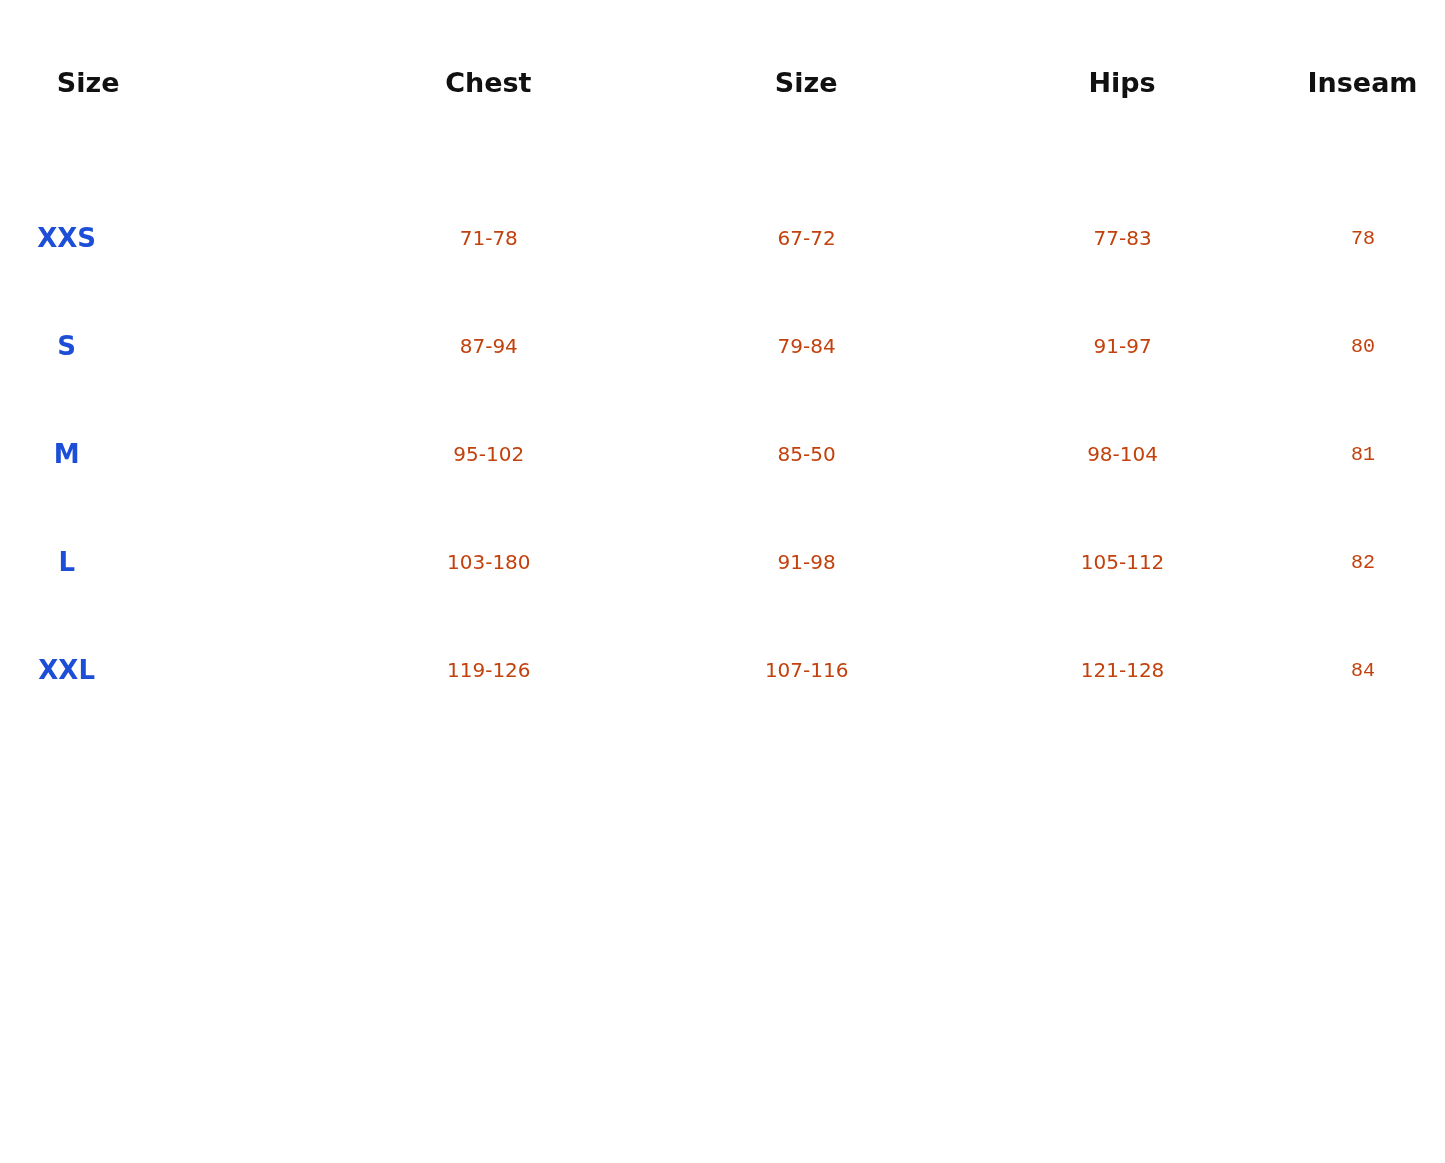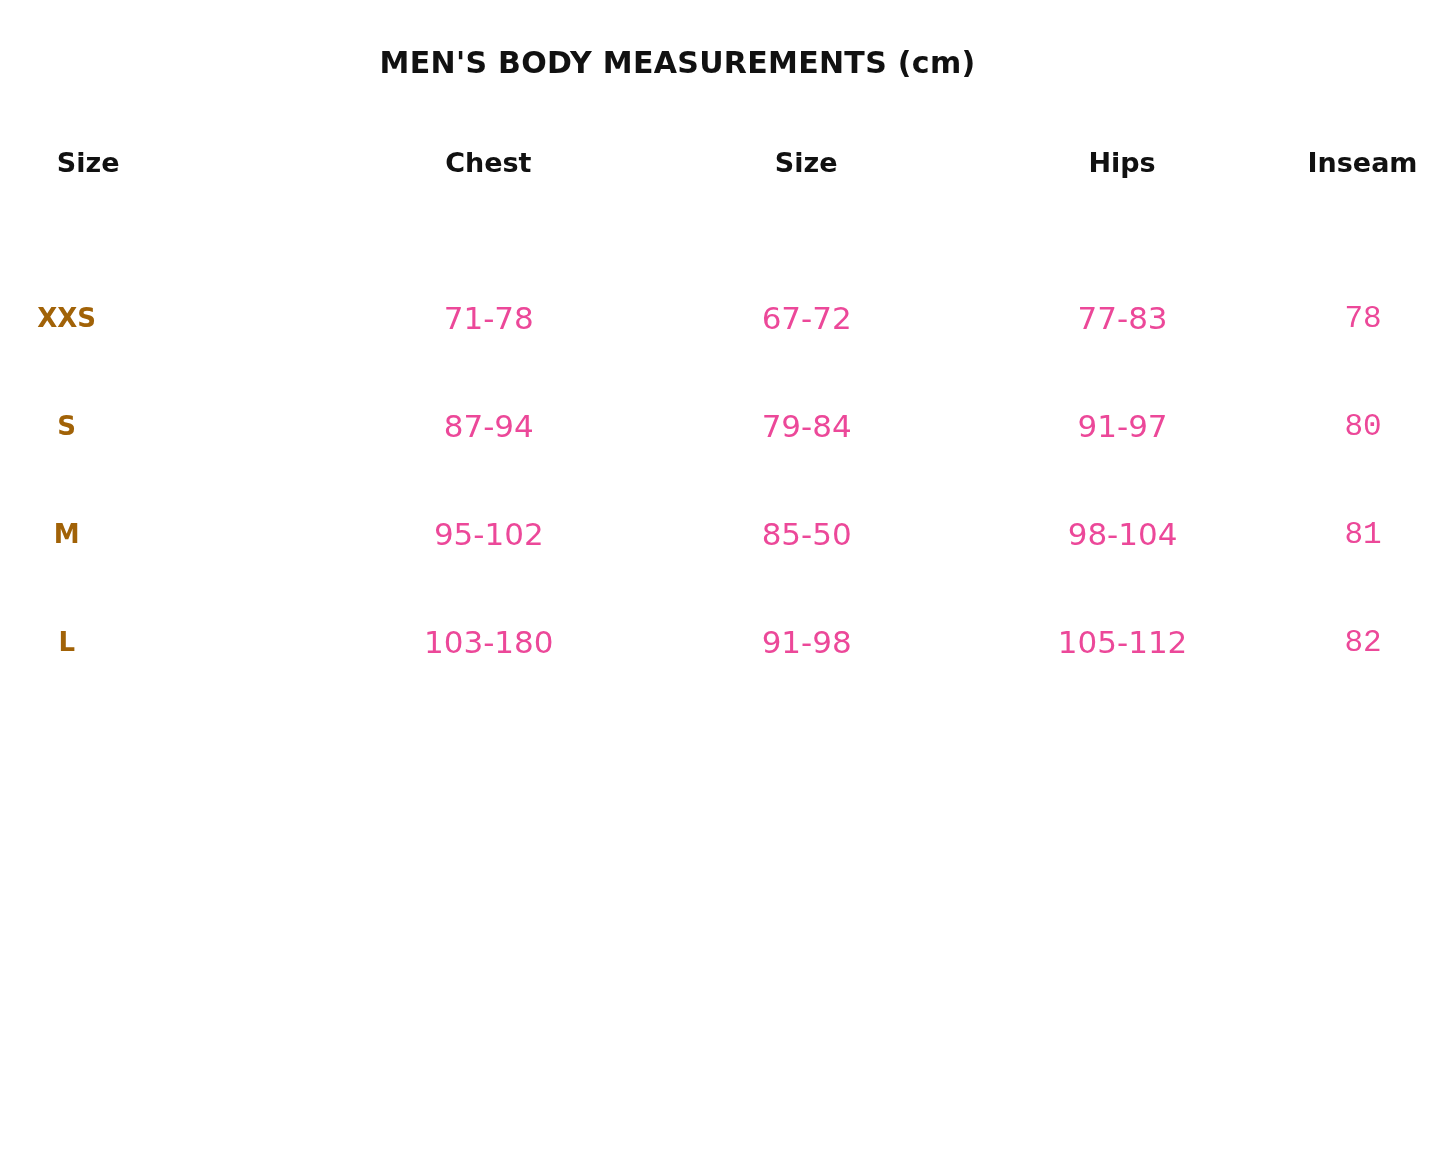--- a/index.html
+++ b/index.html
@@ -59,43 +59,42 @@
   table.size-table th.th-hips   { padding-right: 10px; }
   table.size-table th.th-inseam { padding-right: 6px; }
 
   table.size-table tbody tr {
     height: 108px;
   }
   table.size-table tbody tr.spacer-row {
     height: 72px;
   }
   table.size-table td {
-    font-size: 31px;
-    color: #ec4899;
+    font-size: 20px;
+    color: #c2410c;
     text-align: center;
     vertical-align: middle;
     font-weight: 400;
   }
   table.size-table td.size-cell {
     font-weight: 700;
     font-size: 26px;
-    color: #a16207;
+    color: #1d4ed8;
     padding-right: 200px;
   }
   table.size-table td.chest-cell  { padding-right: 6px; }
   table.size-table td.waist-cell  { padding-right: 6px; }
   table.size-table td.hips-cell   { padding-right: 10px; }
   table.size-table td.inseam-cell { padding-right: 6px; font-family: Liberation Mono, monospace; }
 </style>
 </head>
 <body>
 
 <div class="page">
 
-  <h1 class="title">MEN'S BODY MEASUREMENTS (cm)</h1>
 
   <table class="size-table">
     <colgroup>
       <col class="c-size">
       <col class="c-chest">
       <col class="c-waist">
       <col class="c-hips">
       <col class="c-inseam">
     </colgroup>
     <thead>
@@ -137,16 +136,23 @@
         <td class="hips-cell">98-104</td>
         <td class="inseam-cell">81</td>
       </tr>
       <tr>
         <td class="size-cell">L</td>
         <td class="chest-cell">103-180</td>
         <td class="waist-cell">91-98</td>
         <td class="hips-cell">105-112</td>
         <td class="inseam-cell">82</td>
       </tr>
+      <tr>
+        <td class="size-cell">XXL</td>
+        <td class="chest-cell">119-126</td>
+        <td class="waist-cell">107-116</td>
+        <td class="hips-cell">121-128</td>
+        <td class="inseam-cell">84</td>
+      </tr>
     </tbody>
   </table>
 
 </div>
 
 </body></html>

